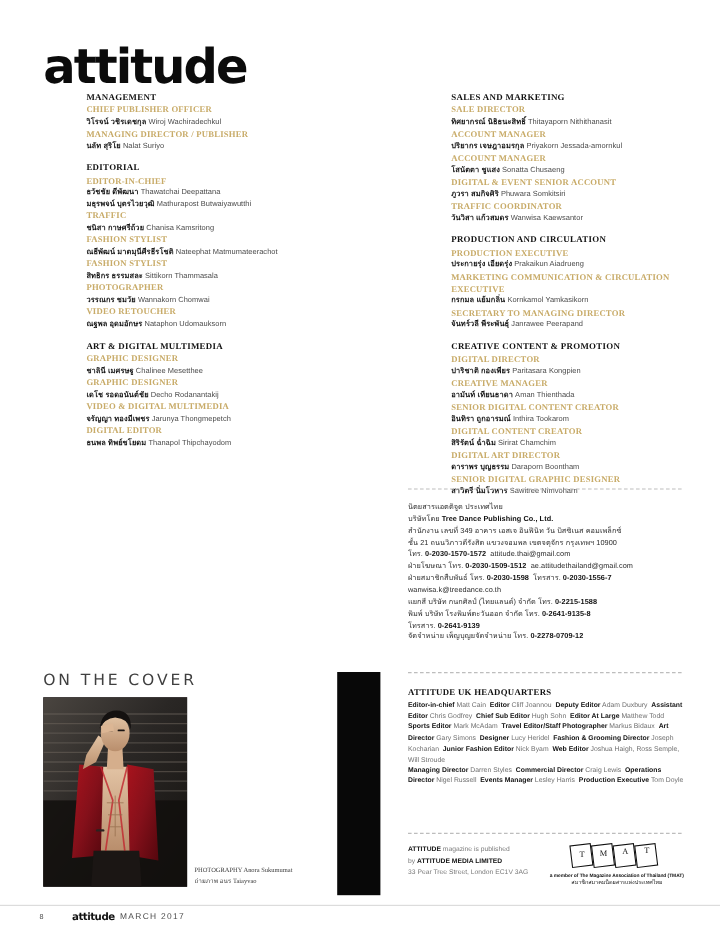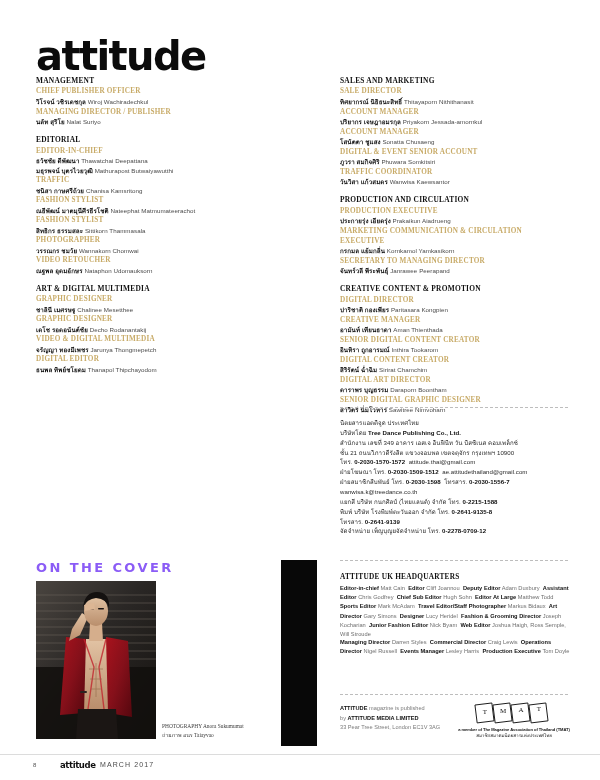--- a/index.html
+++ b/index.html
@@ -28,21 +28,21 @@
     font-size:40px;
     letter-spacing:-1.6px;
     color:#0b0b0b;
     line-height:1;
   }
 
   
   .col-left  { position:absolute; left:36px;  top:76px;  width:240px; }
   .col-right { position:absolute; left:340px; top:76px;  width:228px; }
 
-  .section { margin-bottom:9px; }
+  .section { margin-bottom:9px;margin-left:36px; }
   .sec-head {
     font-family:"Liberation Serif", serif;
     font-weight:bold;
     font-size:7.4px;
     letter-spacing:0.25px;
     color:#111;
     line-height:1.35;
     margin-bottom:0.5px;
   }
   .role {
@@ -108,21 +108,21 @@
   
   .tmat { position:absolute; left:456px; top:700px; width:116px; text-align:center; }
   .tmat svg { display:block; margin:0 auto; }
   .tmat .l1 { font-size:4.1px; color:#111; font-weight:bold; letter-spacing:-0.05px; margin-top:1px; }
   .tmat .l2 { font-size:4.6px; color:#111; letter-spacing:-0.05px; }
 
   
   .otc-title {
     position:absolute; left:36px; top:560px;
     font-family:"DejaVu Sans", sans-serif;
-    font-weight:bold; font-size:13px; letter-spacing:2.4px; color:#8b5cf6;
+    font-weight:normal; font-size:13px; letter-spacing:2.4px; color:#404040;
   }
   .cover-photo {
     position:absolute; left:36px; top:581px;
     width:120px; height:158px;
     overflow:hidden;
     background:#1a1516;
   }
   .cover-credit {
     position:absolute; left:162px; top:722px; width:140px;
     font-family:"Liberation Serif", serif;

